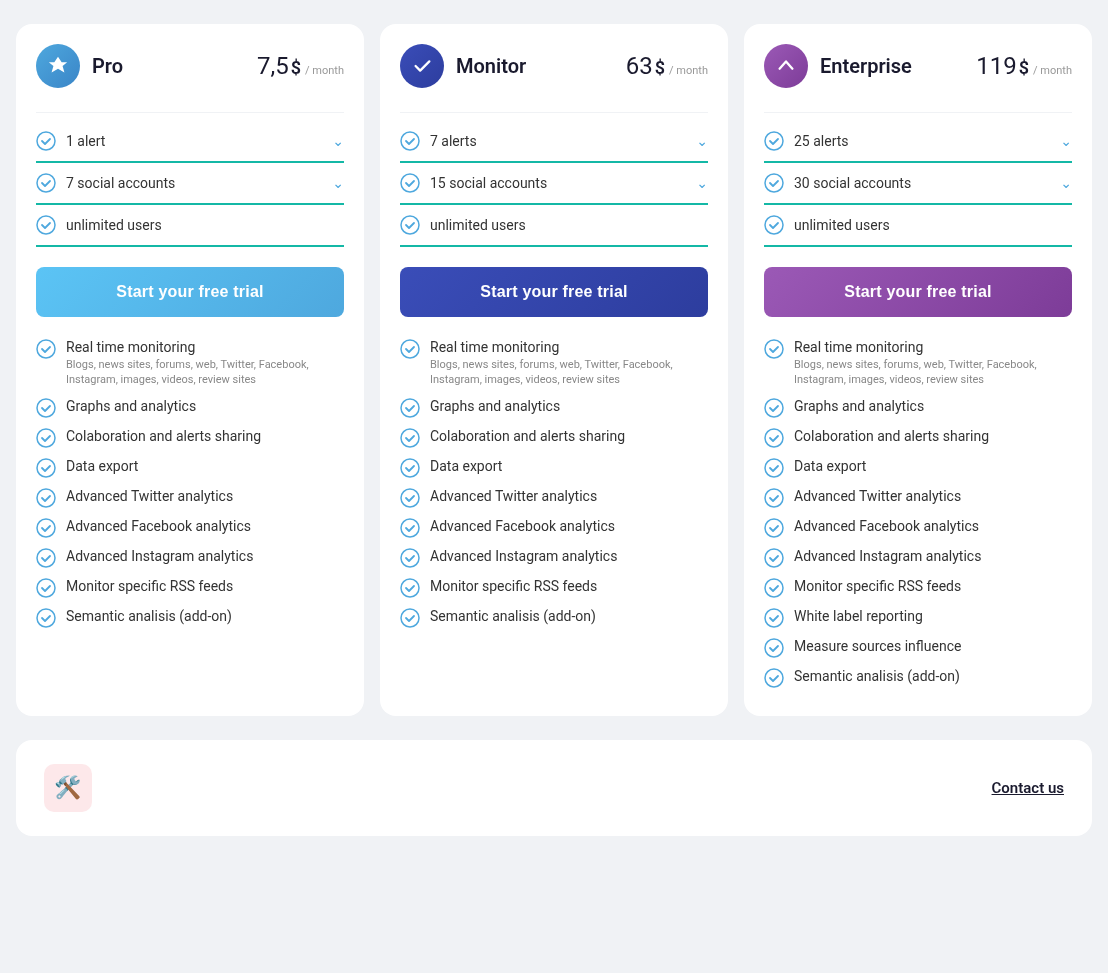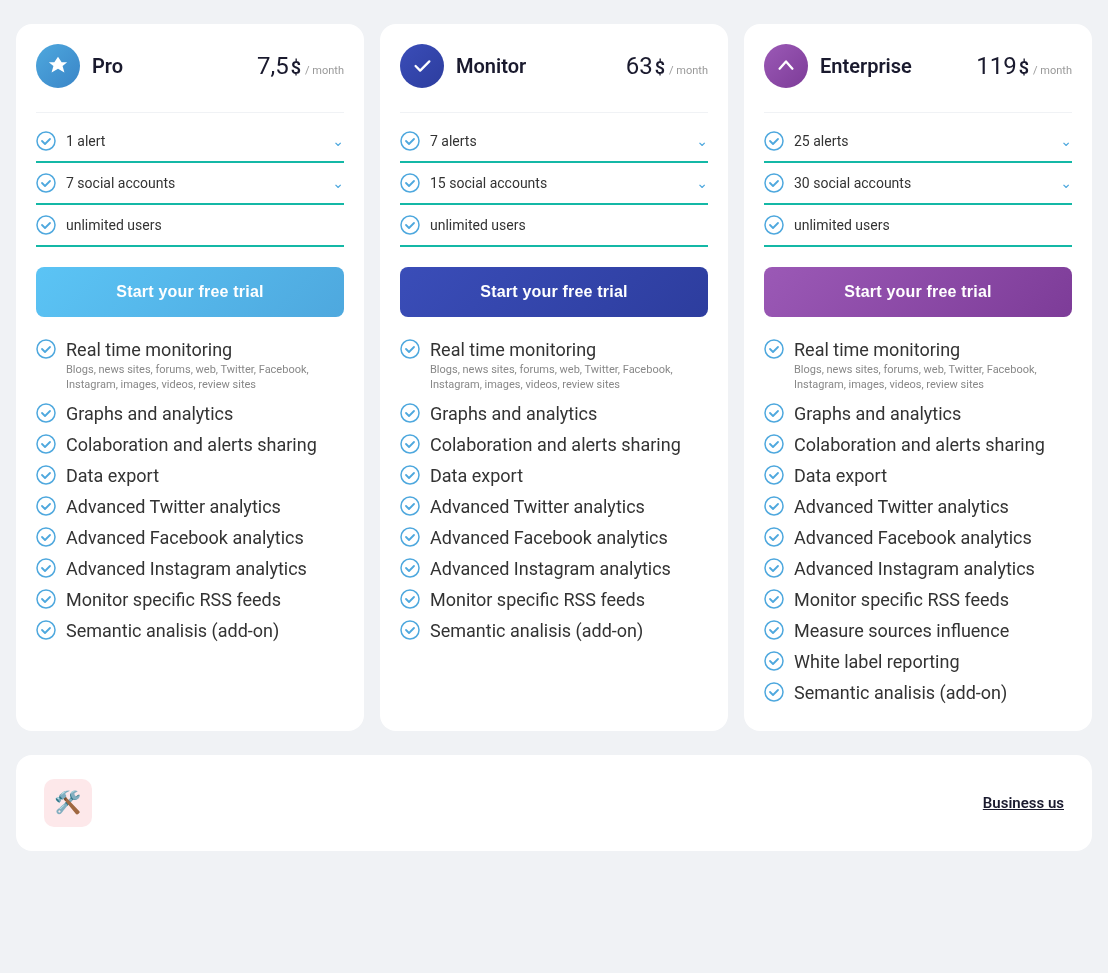--- a/index.html
+++ b/index.html
@@ -117,21 +117,21 @@
       flex-direction: column;
       gap: 10px;
       flex: 1;
     }
     .feature-item {
       display: flex;
       align-items: flex-start;
       gap: 10px;
     }
     .feature-item-text {
-      font-size: 18px;
+      font-size: 14px;
       color: #333;
     }
     .feature-sub-text {
       font-size: 11px;
       color: #888;
       line-height: 1.4;
       margin-top: 2px;
     }
     
     .icon-pro { background: linear-gradient(135deg, #4ea8de, #3a85c7); }
@@ -568,43 +568,43 @@
           <div>
             <div class="feature-item-text">Monitor specific RSS feeds</div>
           </div>
         </div>
         <div class="feature-item">
           <svg class="check-icon" viewBox="0 0 20 20" fill="none" xmlns="http://www.w3.org/2000/svg">
     <circle cx="10" cy="10" r="9" stroke="#4ea8de" stroke-width="1.5"></circle>
     <path d="M6 10l3 3 5-5" stroke="#4ea8de" stroke-width="1.8" stroke-linecap="round" stroke-linejoin="round"></path>
   </svg>
           <div>
+            <div class="feature-item-text">White label reporting</div>
+          </div>
+        </div>
+        <div class="feature-item">
+          <svg class="check-icon" viewBox="0 0 20 20" fill="none" xmlns="http://www.w3.org/2000/svg">
+    <circle cx="10" cy="10" r="9" stroke="#4ea8de" stroke-width="1.5"></circle>
+    <path d="M6 10l3 3 5-5" stroke="#4ea8de" stroke-width="1.8" stroke-linecap="round" stroke-linejoin="round"></path>
+  </svg>
+          <div>
             <div class="feature-item-text">Measure sources influence</div>
-          </div>
-        </div>
-        <div class="feature-item">
-          <svg class="check-icon" viewBox="0 0 20 20" fill="none" xmlns="http://www.w3.org/2000/svg">
-    <circle cx="10" cy="10" r="9" stroke="#4ea8de" stroke-width="1.5"></circle>
-    <path d="M6 10l3 3 5-5" stroke="#4ea8de" stroke-width="1.8" stroke-linecap="round" stroke-linejoin="round"></path>
-  </svg>
-          <div>
-            <div class="feature-item-text">White label reporting</div>
           </div>
         </div>
         <div class="feature-item">
           <svg class="check-icon" viewBox="0 0 20 20" fill="none" xmlns="http://www.w3.org/2000/svg">
     <circle cx="10" cy="10" r="9" stroke="#4ea8de" stroke-width="1.5"></circle>
     <path d="M6 10l3 3 5-5" stroke="#4ea8de" stroke-width="1.8" stroke-linecap="round" stroke-linejoin="round"></path>
   </svg>
           <div>
             <div class="feature-item-text">Semantic analisis (add-on)</div>
           </div>
         </div>
       </div>
     </div>
   </div>
 
 <div class="bottom-section">
   <div class="custom-plan-left">
     <div class="custom-icon">🛠️</div>
   </div>
-  <a class="contact-us">Business us</a>
+  <a class="contact-us">Contact us</a>
 </div>
 
 </body></html>

